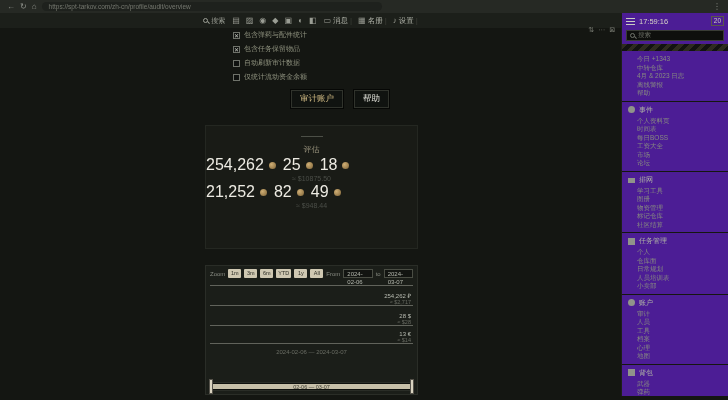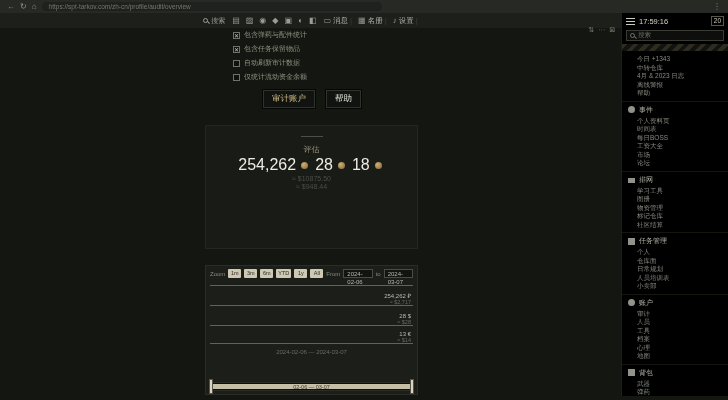--- a/index.html
+++ b/index.html
@@ -26,33 +26,33 @@
   .tb-btn { display:flex; align-items:center; gap:2px; color:#aeb1a7; font-size:7.5px; }
   .tb-sep { color:#3c3f38; font-size:8px; }
   .mini-icons { position:absolute; top:13px; right:113px; display:flex; gap:4px; color:#787b72; font-size:7px; }
 
   
   .main-col { position:absolute; left:205px; top:17px; width:213px; }
   .cb-row { display:flex; align-items:center; gap:4px; margin:0 0 4px 28px; }
   .cb { width:7px; height:7px; border:1px solid #6f726a; background:#101210; position:relative; flex:0 0 auto; }
   .cb.checked::after { content:"✕"; position:absolute; left:0; top:-1px; font-size:6px; color:#c9ccc2; }
   .cb-label { font-size:7px; color:#8f927f; }
-  .btn-row { display:flex; gap:9px; margin:7px 0 0 57px; }
+  .btn-row { display:flex; gap:9px; margin:7px 0 0 57px;justify-content:center; }
   .btn { background:#101310; border:1px solid #060705; box-shadow:inset 0 0 0 1px #30332c;
          padding:3px 9px; font-size:8.5px; cursor:pointer; }
   .btn-primary { color:#d4bd85; }
   .btn-plain { color:#e3e3db; }
 
   .stats-panel { margin-top:16px; height:124px; background:#191b16; border:1px solid #242721;
                  text-align:center; padding-top:10px; }
   .deco-dash { width:22px; height:1px; background:#4c4f47; margin:0 auto 3px; }
   .profile-name { display:inline-block; font-size:21px; color:#f1efe8; letter-spacing:1px;
                   border-bottom:1px solid #8b8e85; padding:0 10px 2px; }
   .stat-label { font-size:8px; color:#9a947e; margin-top:7px; }
-  .stat-row { display:flex; justify-content:center; align-items:center; gap:4px;
+  .stat-row { display:flex; justify-content:flex-start; align-items:center; gap:4px;
               font-size:16px; color:#edebe3; margin-top:1px; }
   .coin { width:7px; height:7px; border-radius:50%; display:inline-block;
           background:radial-gradient(circle at 35% 35%, #cfae74, #7e6438); margin:0 3px 0 1px; }
   .approx { font-size:7px; color:#4b4e48; margin-top:1px; }
 
   
   .chart-panel { margin-top:16px; height:130px; background:#1b1e19; border:1px solid #2a2d27; position:relative; }
   .chart-head { display:flex; align-items:center; gap:3px; padding:3px 4px 2px; font-size:6px; color:#888b82; }
   .zbtns { display:flex; gap:3px; }
   .zbtn { min-width:13px; height:9px; background:#cfc8b2; border:0; border-radius:1px;
@@ -70,21 +70,21 @@
   .range-text { position:absolute; left:0; right:0; top:68px; text-align:center; font-size:6px; color:#696c63; }
   .navigator { position:absolute; left:4px; right:4px; bottom:3px; height:9px;
                background:#0e100d; border:1px solid #2a2d27; }
   .nav-bar { position:absolute; inset:1px; background:#c6bfa8; text-align:center;
              font-size:5.5px; line-height:7px; color:#3c3c31; overflow:hidden; }
   .nav-handle { position:absolute; width:4px; height:15px; top:-4px; background:#d9d3c0;
                 border:1px solid #55524a; cursor:ew-resize; }
   .nh-l { left:-2px; } .nh-r { right:-2px; }
 
   
-  .sidebar { position:absolute; top:0; right:0; width:107px; bottom:4px; background:#000000;
+  .sidebar { position:absolute; top:0; right:0; width:107px; bottom:4px; background:#4c1d95;
              border-left:1px solid #1d1f1a; overflow:hidden; }
   .sb-head { display:flex; align-items:center; gap:4px; padding:3px 4px 2px; }
   .hamburger { width:9px; height:7px; flex:0 0 auto;
                background:linear-gradient(#c9ccc2 0 1px,transparent 1px 3px,#c9ccc2 3px 4px,transparent 4px 6px,#c9ccc2 6px 7px); }
   .sb-time { font-size:7.5px; color:#d6d3c6; }
   .sb-badge { margin-left:auto; border:1px solid #5a574b; color:#cfcbbb; font-size:6.5px;
               line-height:8px; padding:0 2px; }
   .sb-search { margin:2px 4px 3px; border:1px solid #393c35; height:11px; display:flex;
                align-items:center; gap:3px; padding:0 3px; background:#0e0f0d; }
   .sb-search .mag { border-color:#6f726a; } .sb-search .mag::after { background:#6f726a; }
@@ -187,26 +187,34 @@
       <button class="btn btn-primary">审计账户</button>
       <button class="btn btn-plain">帮助</button>
     </div>
 
     <div class="stats-panel">
       <div class="deco-dash"></div>
       <div class="stat-label">评估</div>
       <div class="stat-row">
         <span>254,262</span>
         <span class="coin"></span>
-        <span>28</span>
+        <span>25</span>
         <span class="coin"></span>
         <span>18</span>
         <span class="coin"></span>
       </div>
       <div class="approx">≈ $10875.50</div>
+      <div class="stat-row">
+        <span>21,252</span>
+        <span class="coin"></span>
+        <span>82</span>
+        <span class="coin"></span>
+        <span>49</span>
+        <span class="coin"></span>
+      </div>
       <div class="approx">≈ $948.44</div>
     </div>
 
     <div class="chart-panel">
       <div class="chart-head">
         <span>Zoom</span>
         <span class="zbtns">
 
         <button class="zbtn">1m</button>
             <button class="zbtn">3m</button>

